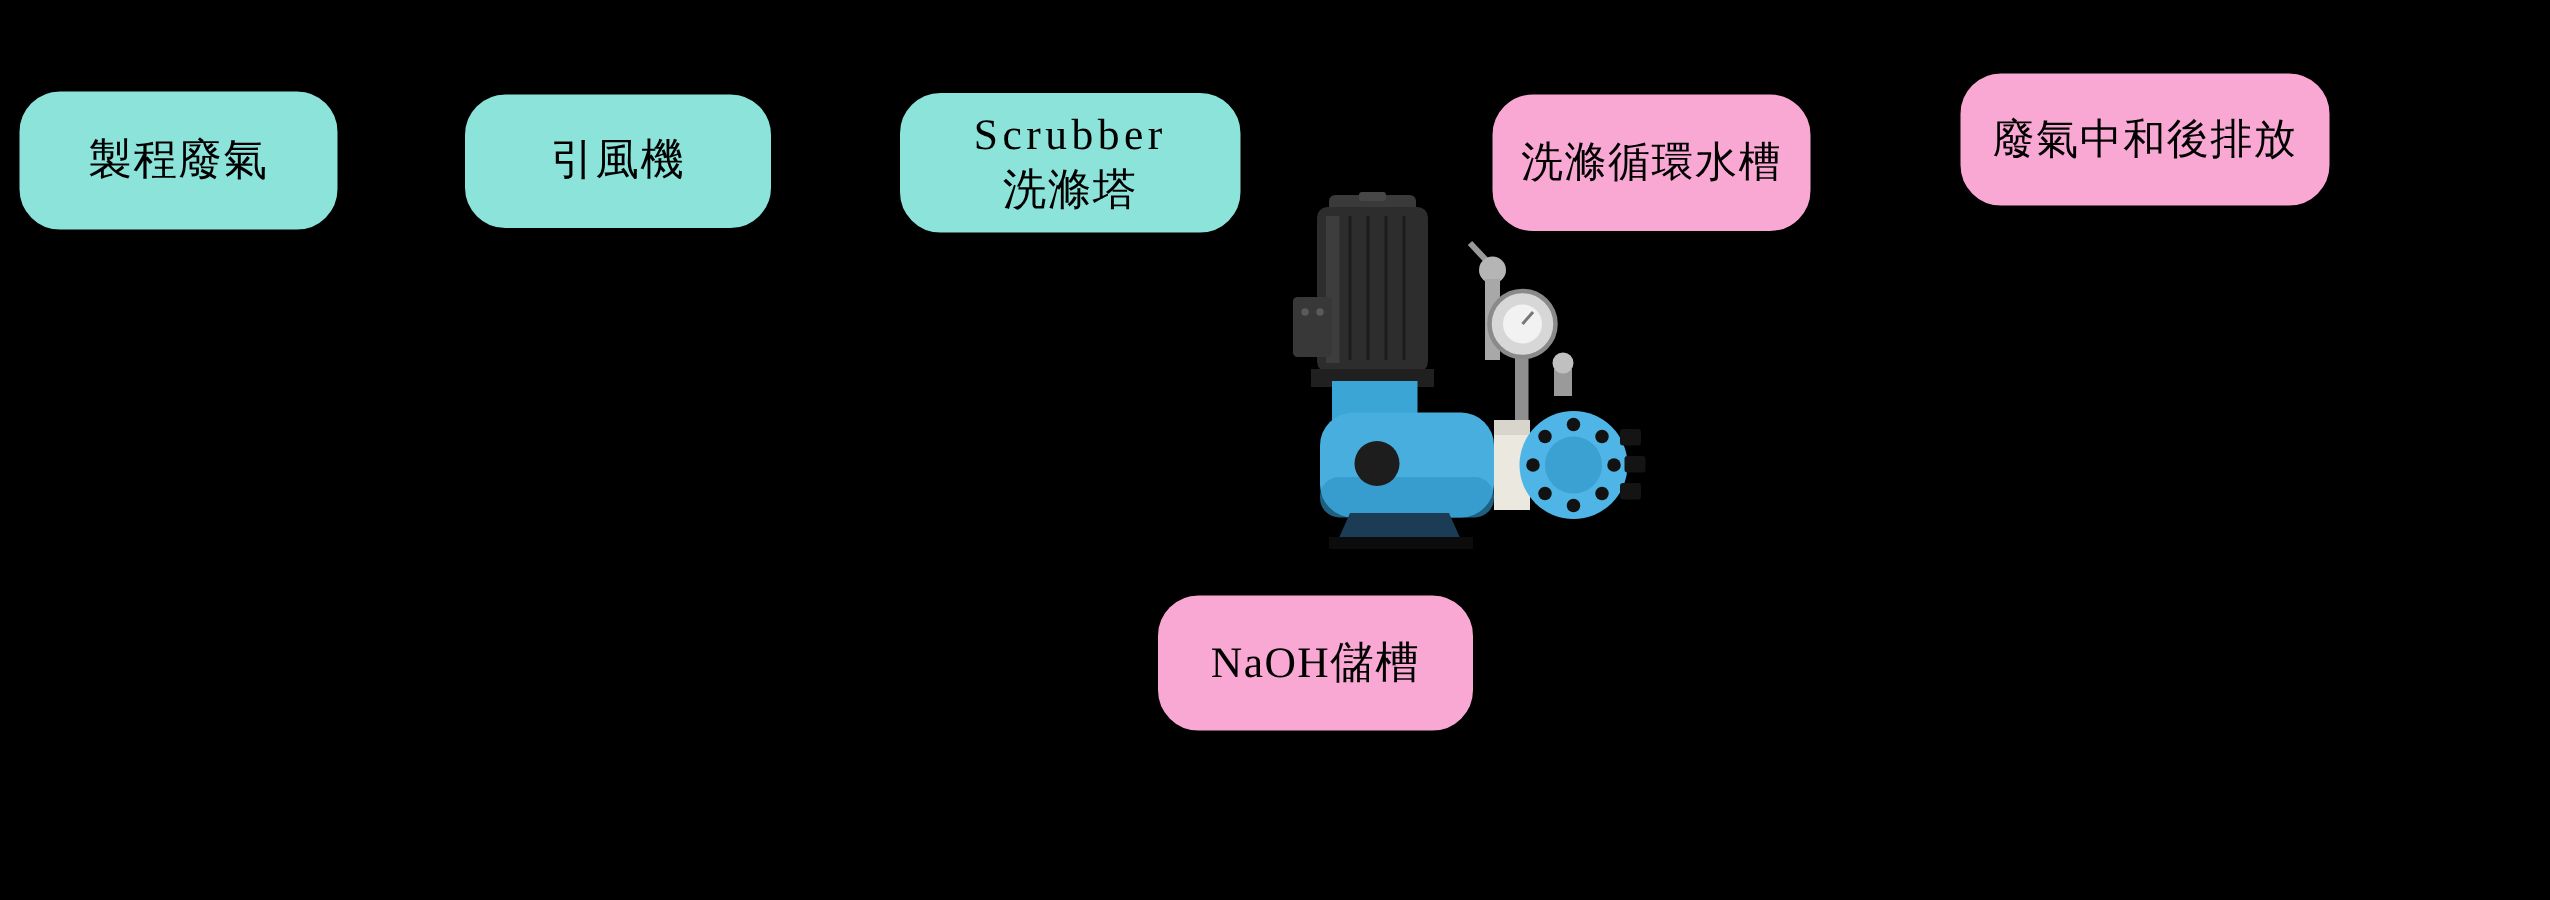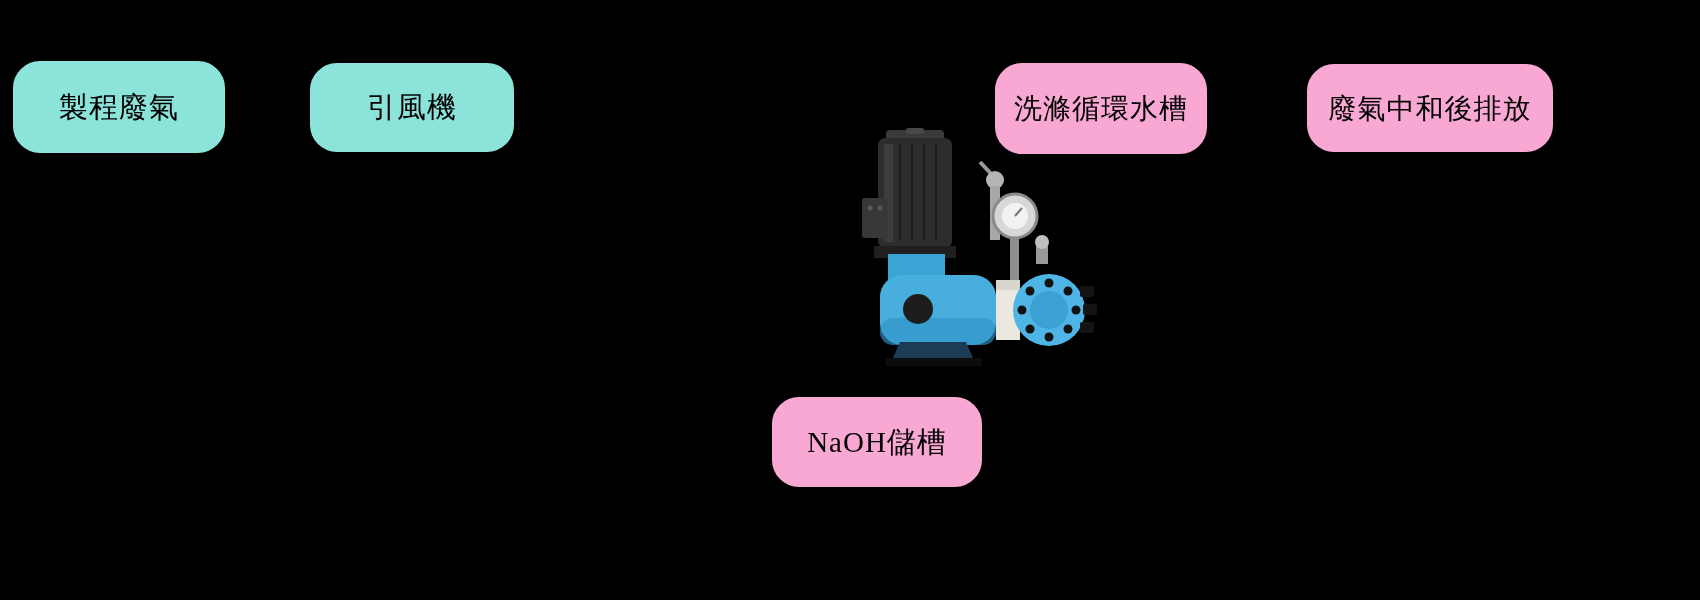--- a/index.html
+++ b/index.html
@@ -16,21 +16,21 @@
     color:#000000; font-size:29px; font-weight:500; letter-spacing:1px;
     line-height:1.25;
   }
   .teal { background:#8BE3DA; }
   .pink { background:#f9a8d4; }
   #n-process   { left:10px;   top:58px;  width:218px; height:98px; }
   #n-fan       { left:307px;  top:60px;  width:210px; height:95px;justify-content:center; }
   #n-scrubber  { left:597px;  top:59px;  width:233px; height:99px; }
   #n-scrubber .en { letter-spacing:3px; }
   #n-tank      { left:992px;  top:60px;  width:218px; height:97px; font-size:28px; }
-  #n-discharge { left:1304px; top:61px;  width:252px; height:94px; font-size:28px; }
+  #n-discharge { left:1304px; top:46px;  width:252px; height:94px; font-size:28px; }
   #n-naoh      { left:769px;  top:394px; width:216px; height:96px;text-align:right; }
   .pump-svg { position:absolute; left:852px; top:128px; width:250px; height:240px; }
 </style>
 </head>
 <body>
 
 <div class="canvas">
 
   <svg class="overlay" viewBox="0 0 1700 600">
     <defs>
@@ -49,20 +49,24 @@
   </svg>
 
   <div class="node teal" id="n-process">
     <span>製程廢氣</span>
   </div>
 
   <div class="node teal" id="n-fan">
     <span>引風機</span>
   </div>
 
+  <div class="node teal" id="n-scrubber">
+    <span class="en">Scrubber</span>
+    <span>洗滌塔</span>
+  </div>
 
   <div class="node pink" id="n-tank">
     <span>洗滌循環水槽</span>
   </div>
 
   <div class="node pink" id="n-discharge">
     <span>廢氣中和後排放</span>
   </div>
 
   <div class="node pink" id="n-naoh">

